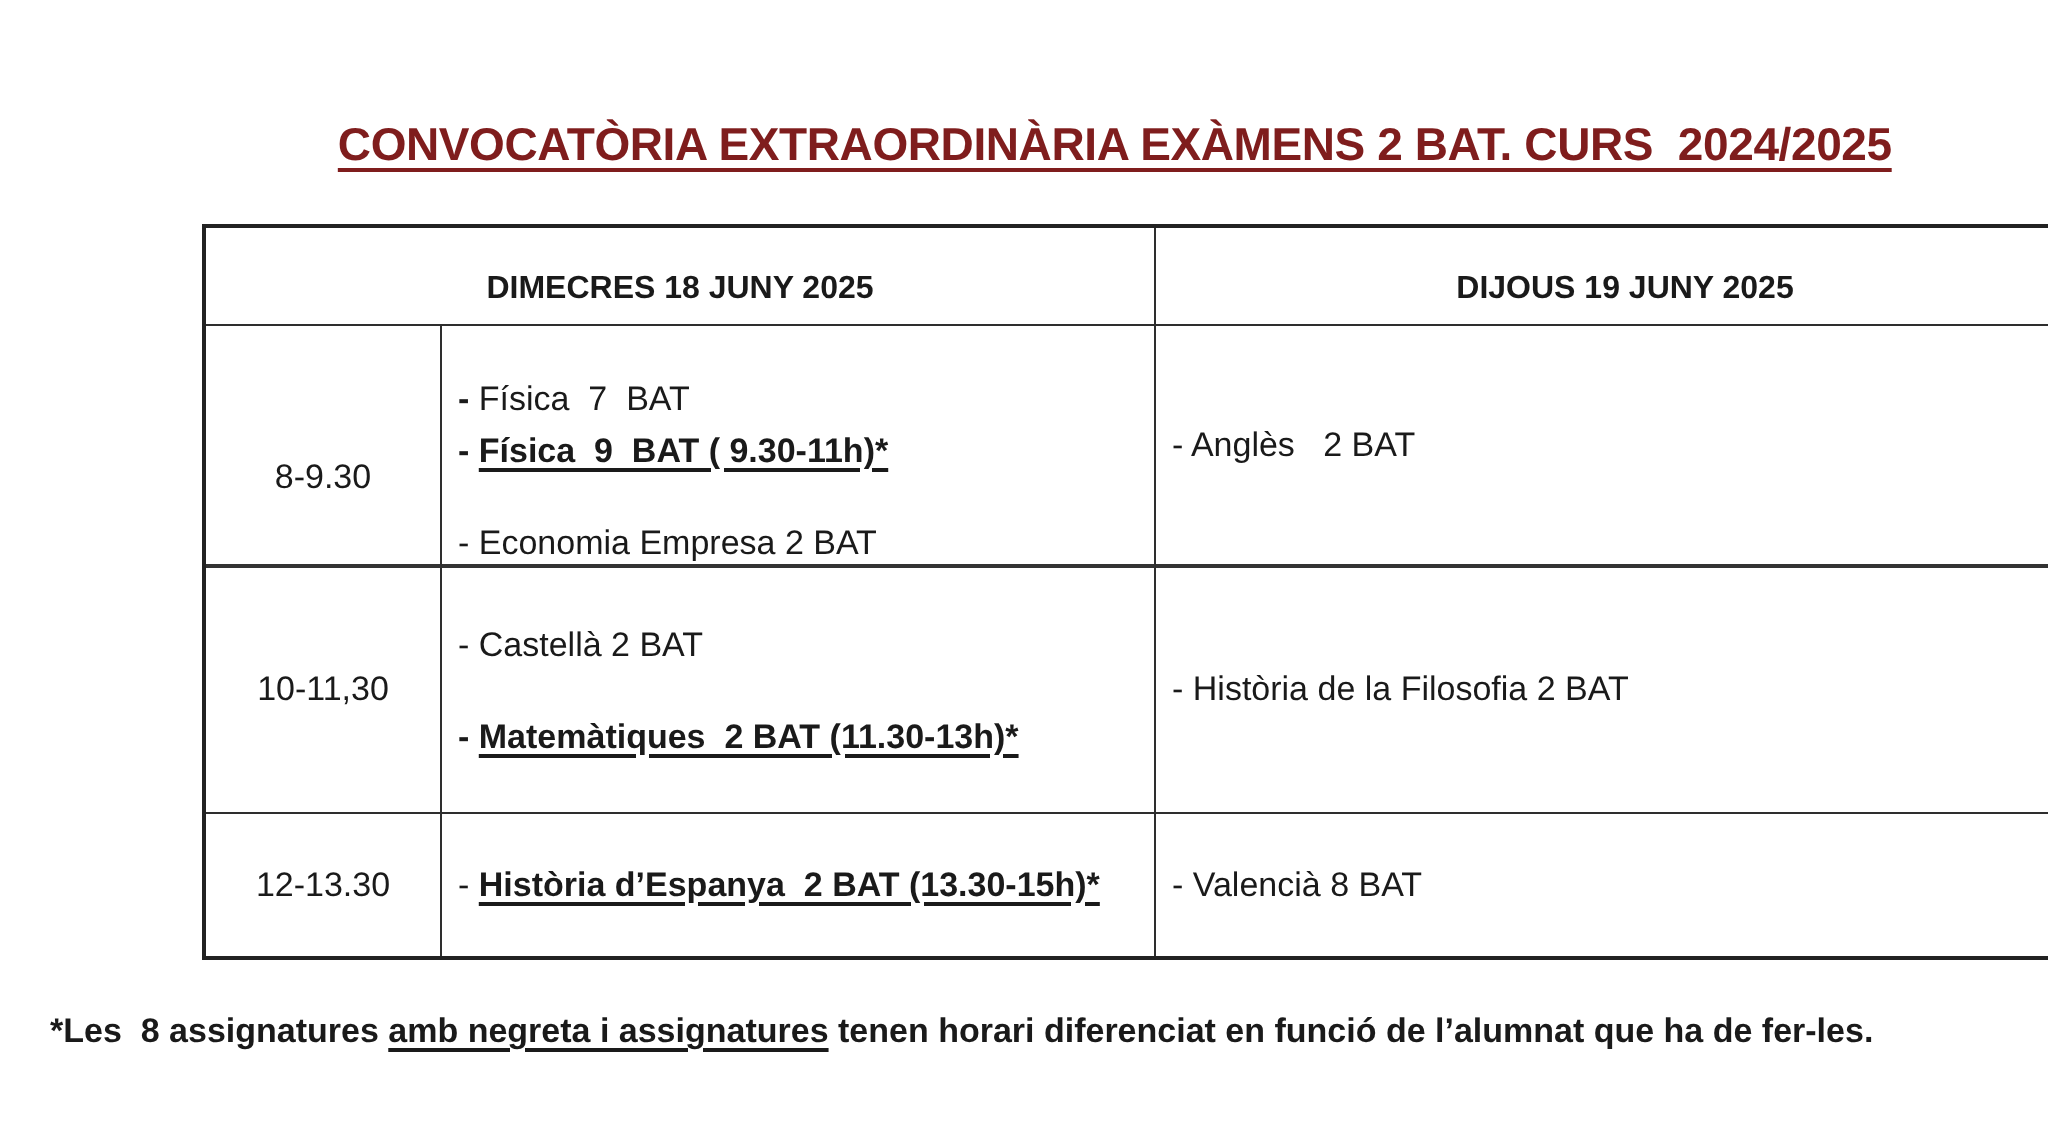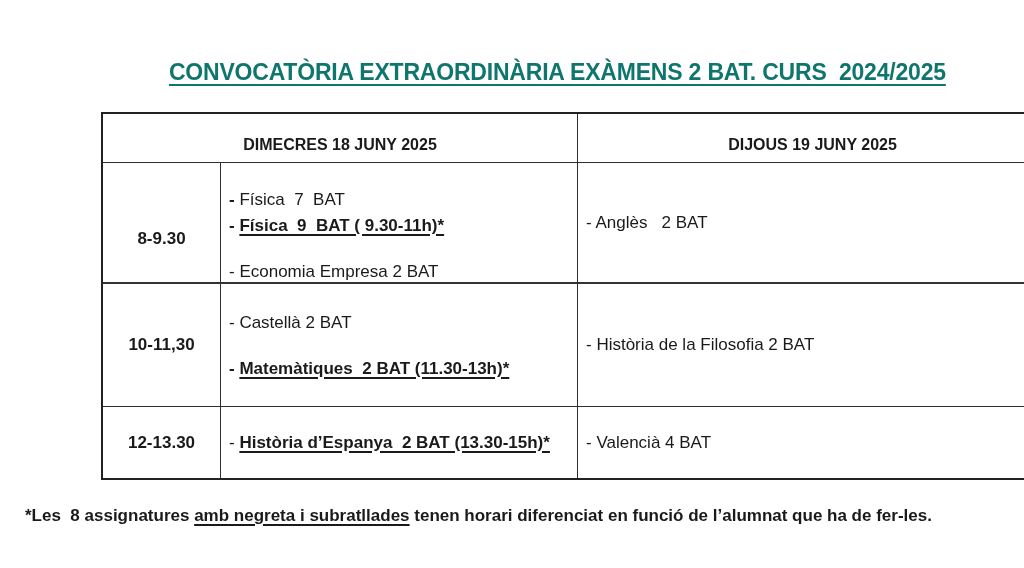--- a/index.html
+++ b/index.html
@@ -21,21 +21,21 @@
   .title {
     position: absolute;
     top: 32px;
     left: 0;
     width: 100%;
     box-sizing: border-box;
     padding-left: 66px;
     text-align: center;
     font-size: 23px;
     font-weight: bold;
-    color: #0f766e;
+    color: #7f1d1d;
     letter-spacing: -0.2px;
     white-space: pre;
   }
   .title .title-text {
     text-decoration: underline;
     text-decoration-thickness: 2px;
     text-underline-offset: 4px;
   }
 
   
@@ -69,21 +69,20 @@
     font-size: 16px;
     white-space: pre;
   }
   .header-left { grid-column: 1 / 3; }
 
   .time-cell {
     display: flex;
     align-items: center;
     justify-content: center;
     white-space: pre;
-    font-weight: bold;
   }
   .time-cell.offset-down {
     align-items: flex-start;
     padding-top: 66px;
   }
 
   .subject-cell {
     padding-left: 8px;
   }
   .subject-cell.from-top-r1 { padding-top: 24px; }
@@ -155,20 +154,20 @@
     </div>
     <div class="cell subject-cell v-center b-bottom">
       <div class="line"><span>- </span><span>Història de la Filosofia 2 BAT</span></div>
     </div>
 
     <div class="cell time-cell b-right">12-13.30</div>
     <div class="cell subject-cell v-center b-right">
       <div class="line"><span>- </span><span class="bold ul">Història d’Espanya  2 BAT (13.30-15h)*</span></div>
     </div>
     <div class="cell subject-cell v-center">
-      <div class="line"><span>- </span><span>Valencià 4 BAT</span></div>
+      <div class="line"><span>- </span><span>Valencià 8 BAT</span></div>
     </div>
 
   </div>
 
-  <div class="footnote"><span>*Les  8 assignatures </span><span class="ul">amb negreta i subratllades</span><span> tenen horari diferenciat en funció de l’alumnat que ha de fer-les.</span></div>
+  <div class="footnote"><span>*Les  8 assignatures </span><span class="ul">amb negreta i assignatures</span><span> tenen horari diferenciat en funció de l’alumnat que ha de fer-les.</span></div>
 
 </div>
 
 </body></html>

